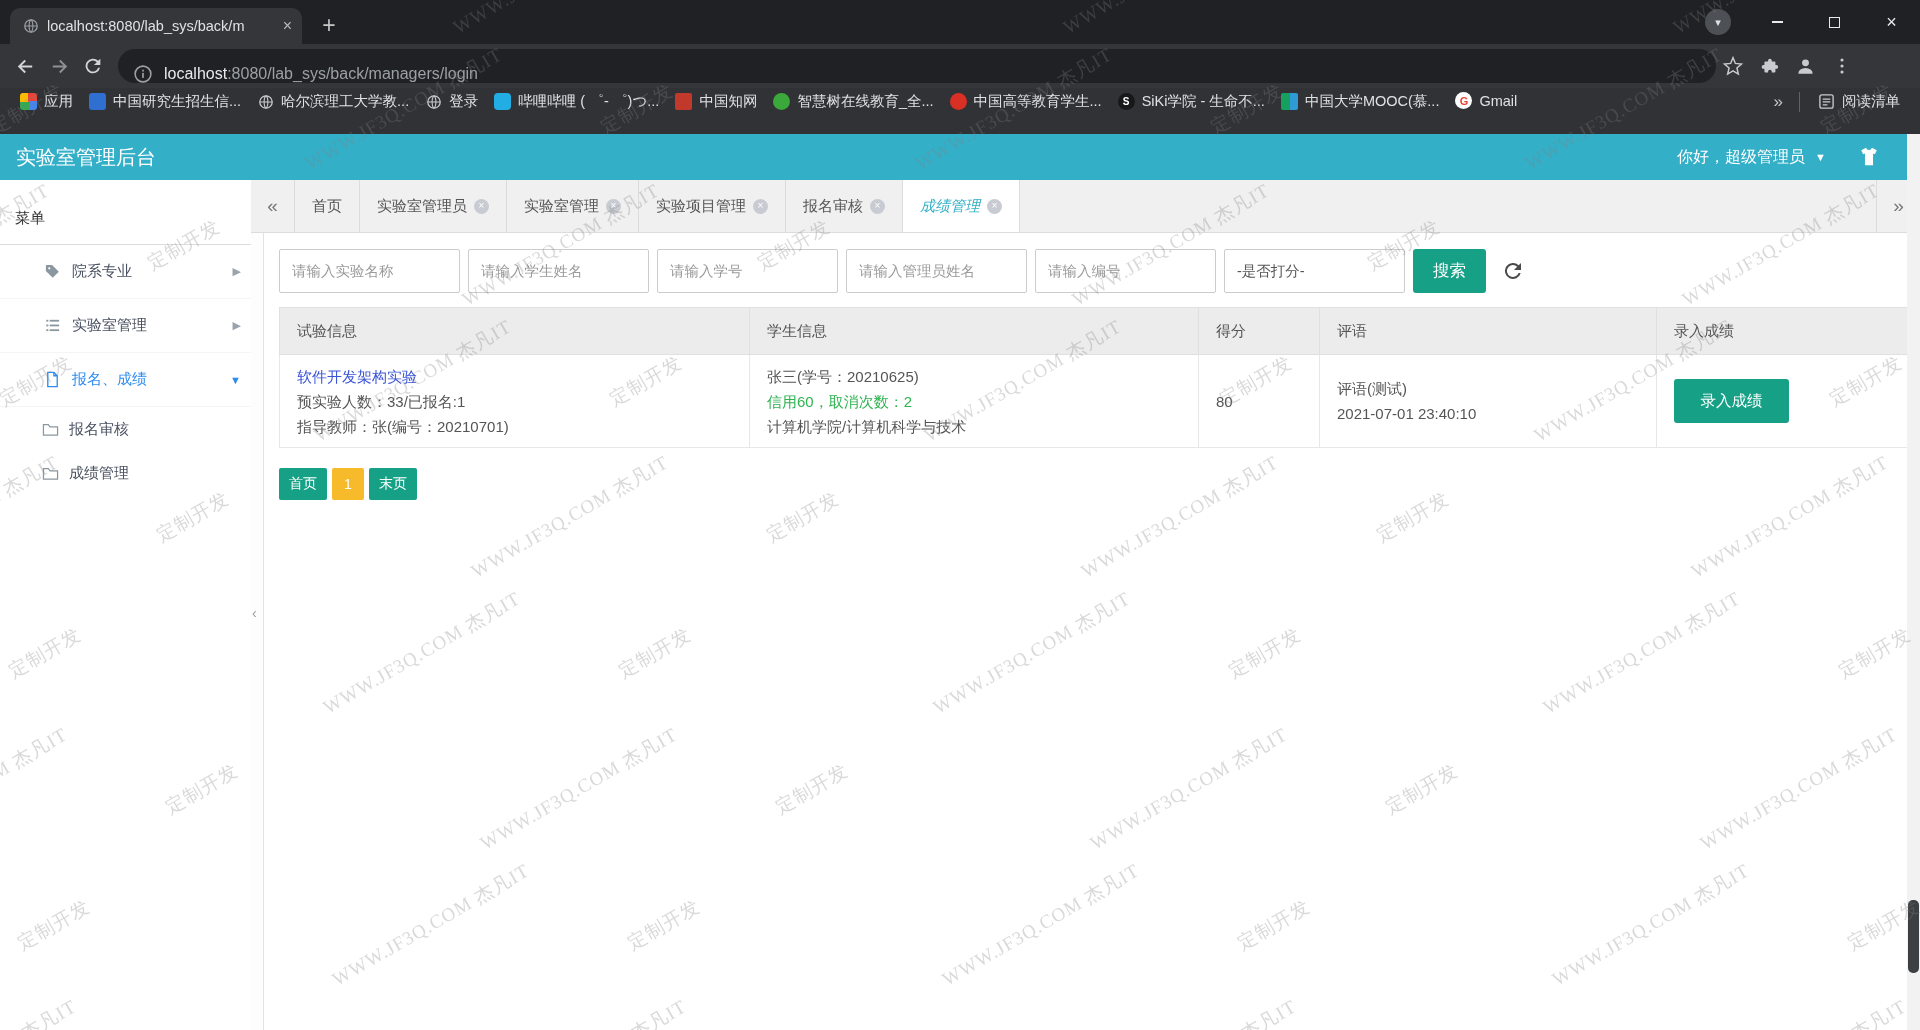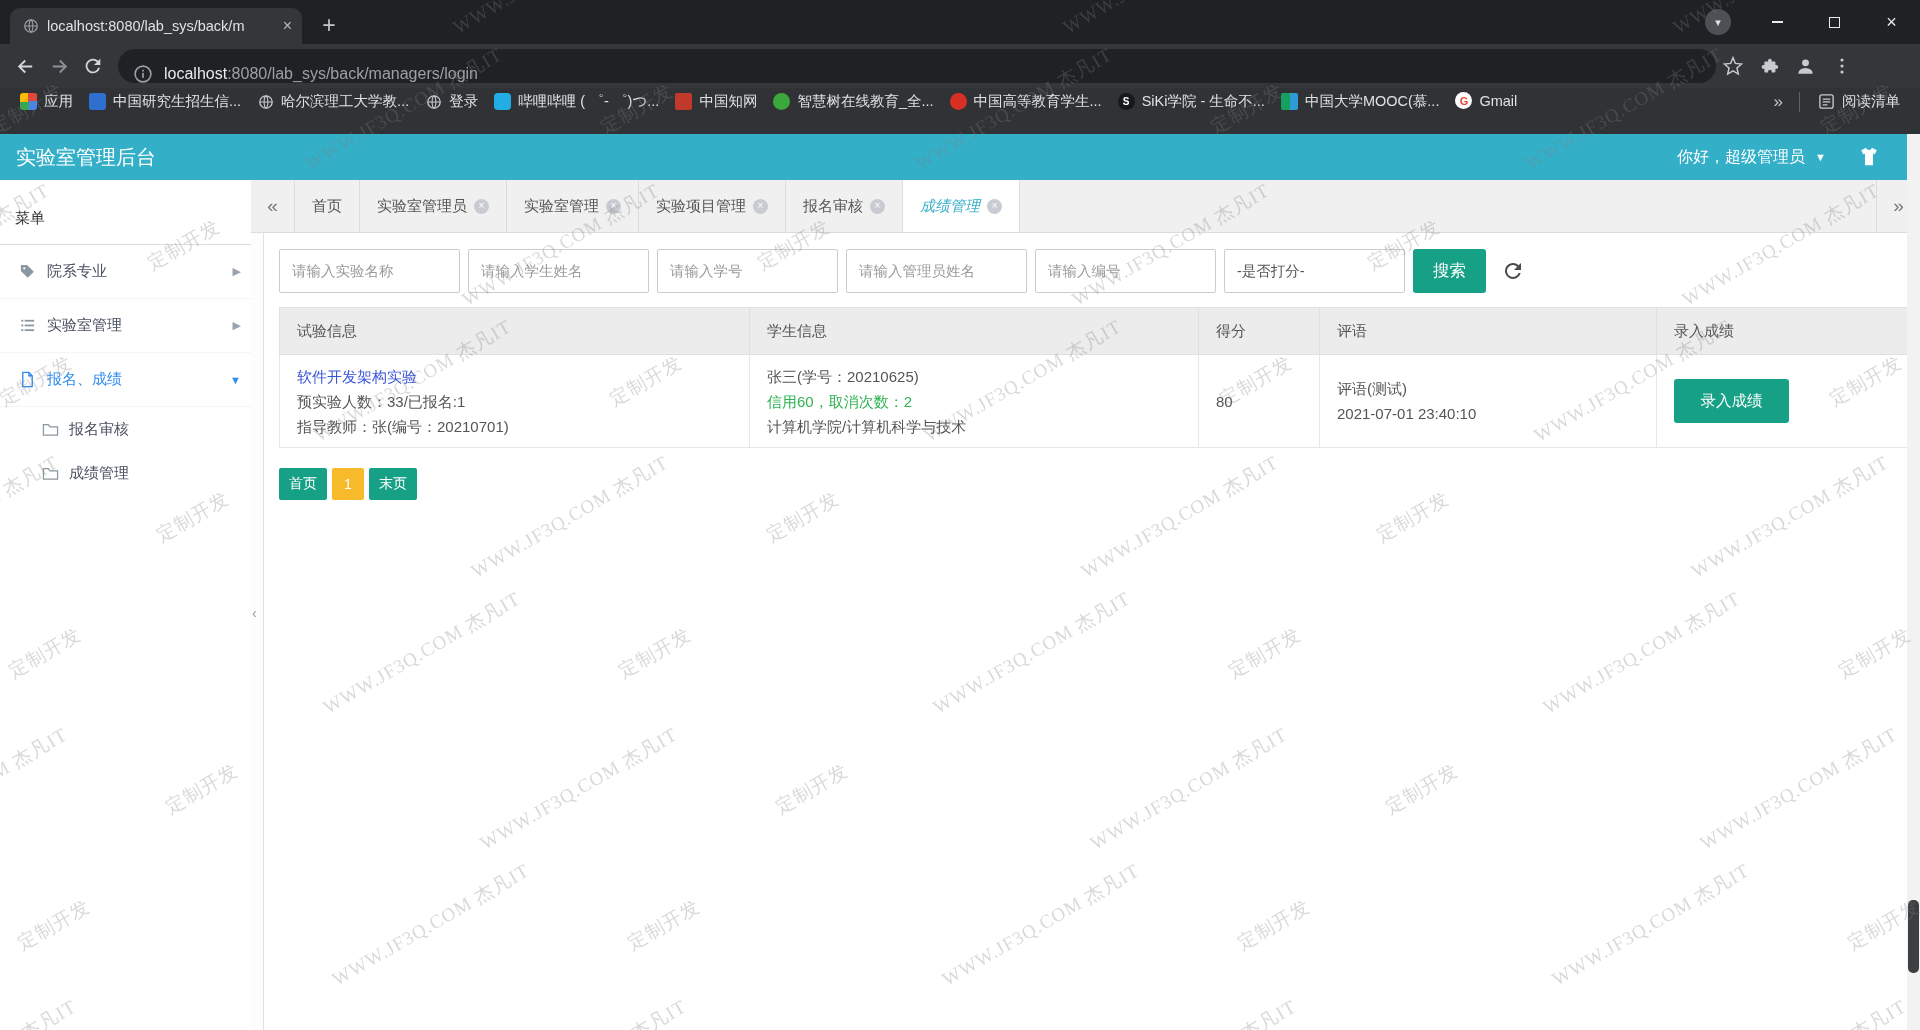--- a/index.html
+++ b/index.html
@@ -59,21 +59,21 @@
   .app-right { margin-left: auto; display: flex; align-items: center; gap: 10px; padding-right: 24px; }
   .greeting { color: #fff; font-size: 16px; }
   .caret-down { color: #fff; font-size: 11px; }
   .shirt { margin-left: 22px; display: flex; }
 
   .mainrow { position: absolute; top: 180px; left: 0; right: 0; bottom: 0; background: #fff; }
   .sidebar { position: absolute; left: 0; top: 12px; bottom: 0; width: 302px; background: #fff;
              border-right: 1px solid #dcdcdc; }
   .menu-title { height: 53px; display: flex; align-items: center; padding-left: 15px; font-size: 15px;
                 color: #333; border-bottom: 1px solid #dcdcdc; }
-  .s-item { height: 54px; display: flex; align-items: center; padding-left: 19px; font-size: 15px;
+  .s-item { height: 54px; display: flex; align-items: center; padding-left: 44px; font-size: 15px;
             color: #495060; position: relative; border-bottom: 1px solid #f5f5f5; }
   .s-item:first-of-type { margin-top: 3px; }
   .s-icon { margin-right: 11px; display: flex; }
   .s-chev { position: absolute; right: 60px; color: #9aa3ad; font-size: 11px; }
   .s-item.active { color: #2d8cf0; }
   .s-item.active .s-chev { color: #2d8cf0; }
   .s-sub { height: 44px; display: flex; align-items: center; padding-left: 42px; font-size: 15px; color: #495060; }
   .s-sub .s-icon { margin-right: 10px; }
 
   .collapse-strip { position: absolute; left: 251px; top: 53px; bottom: 0; width: 13px; background: #fdfdfd;

